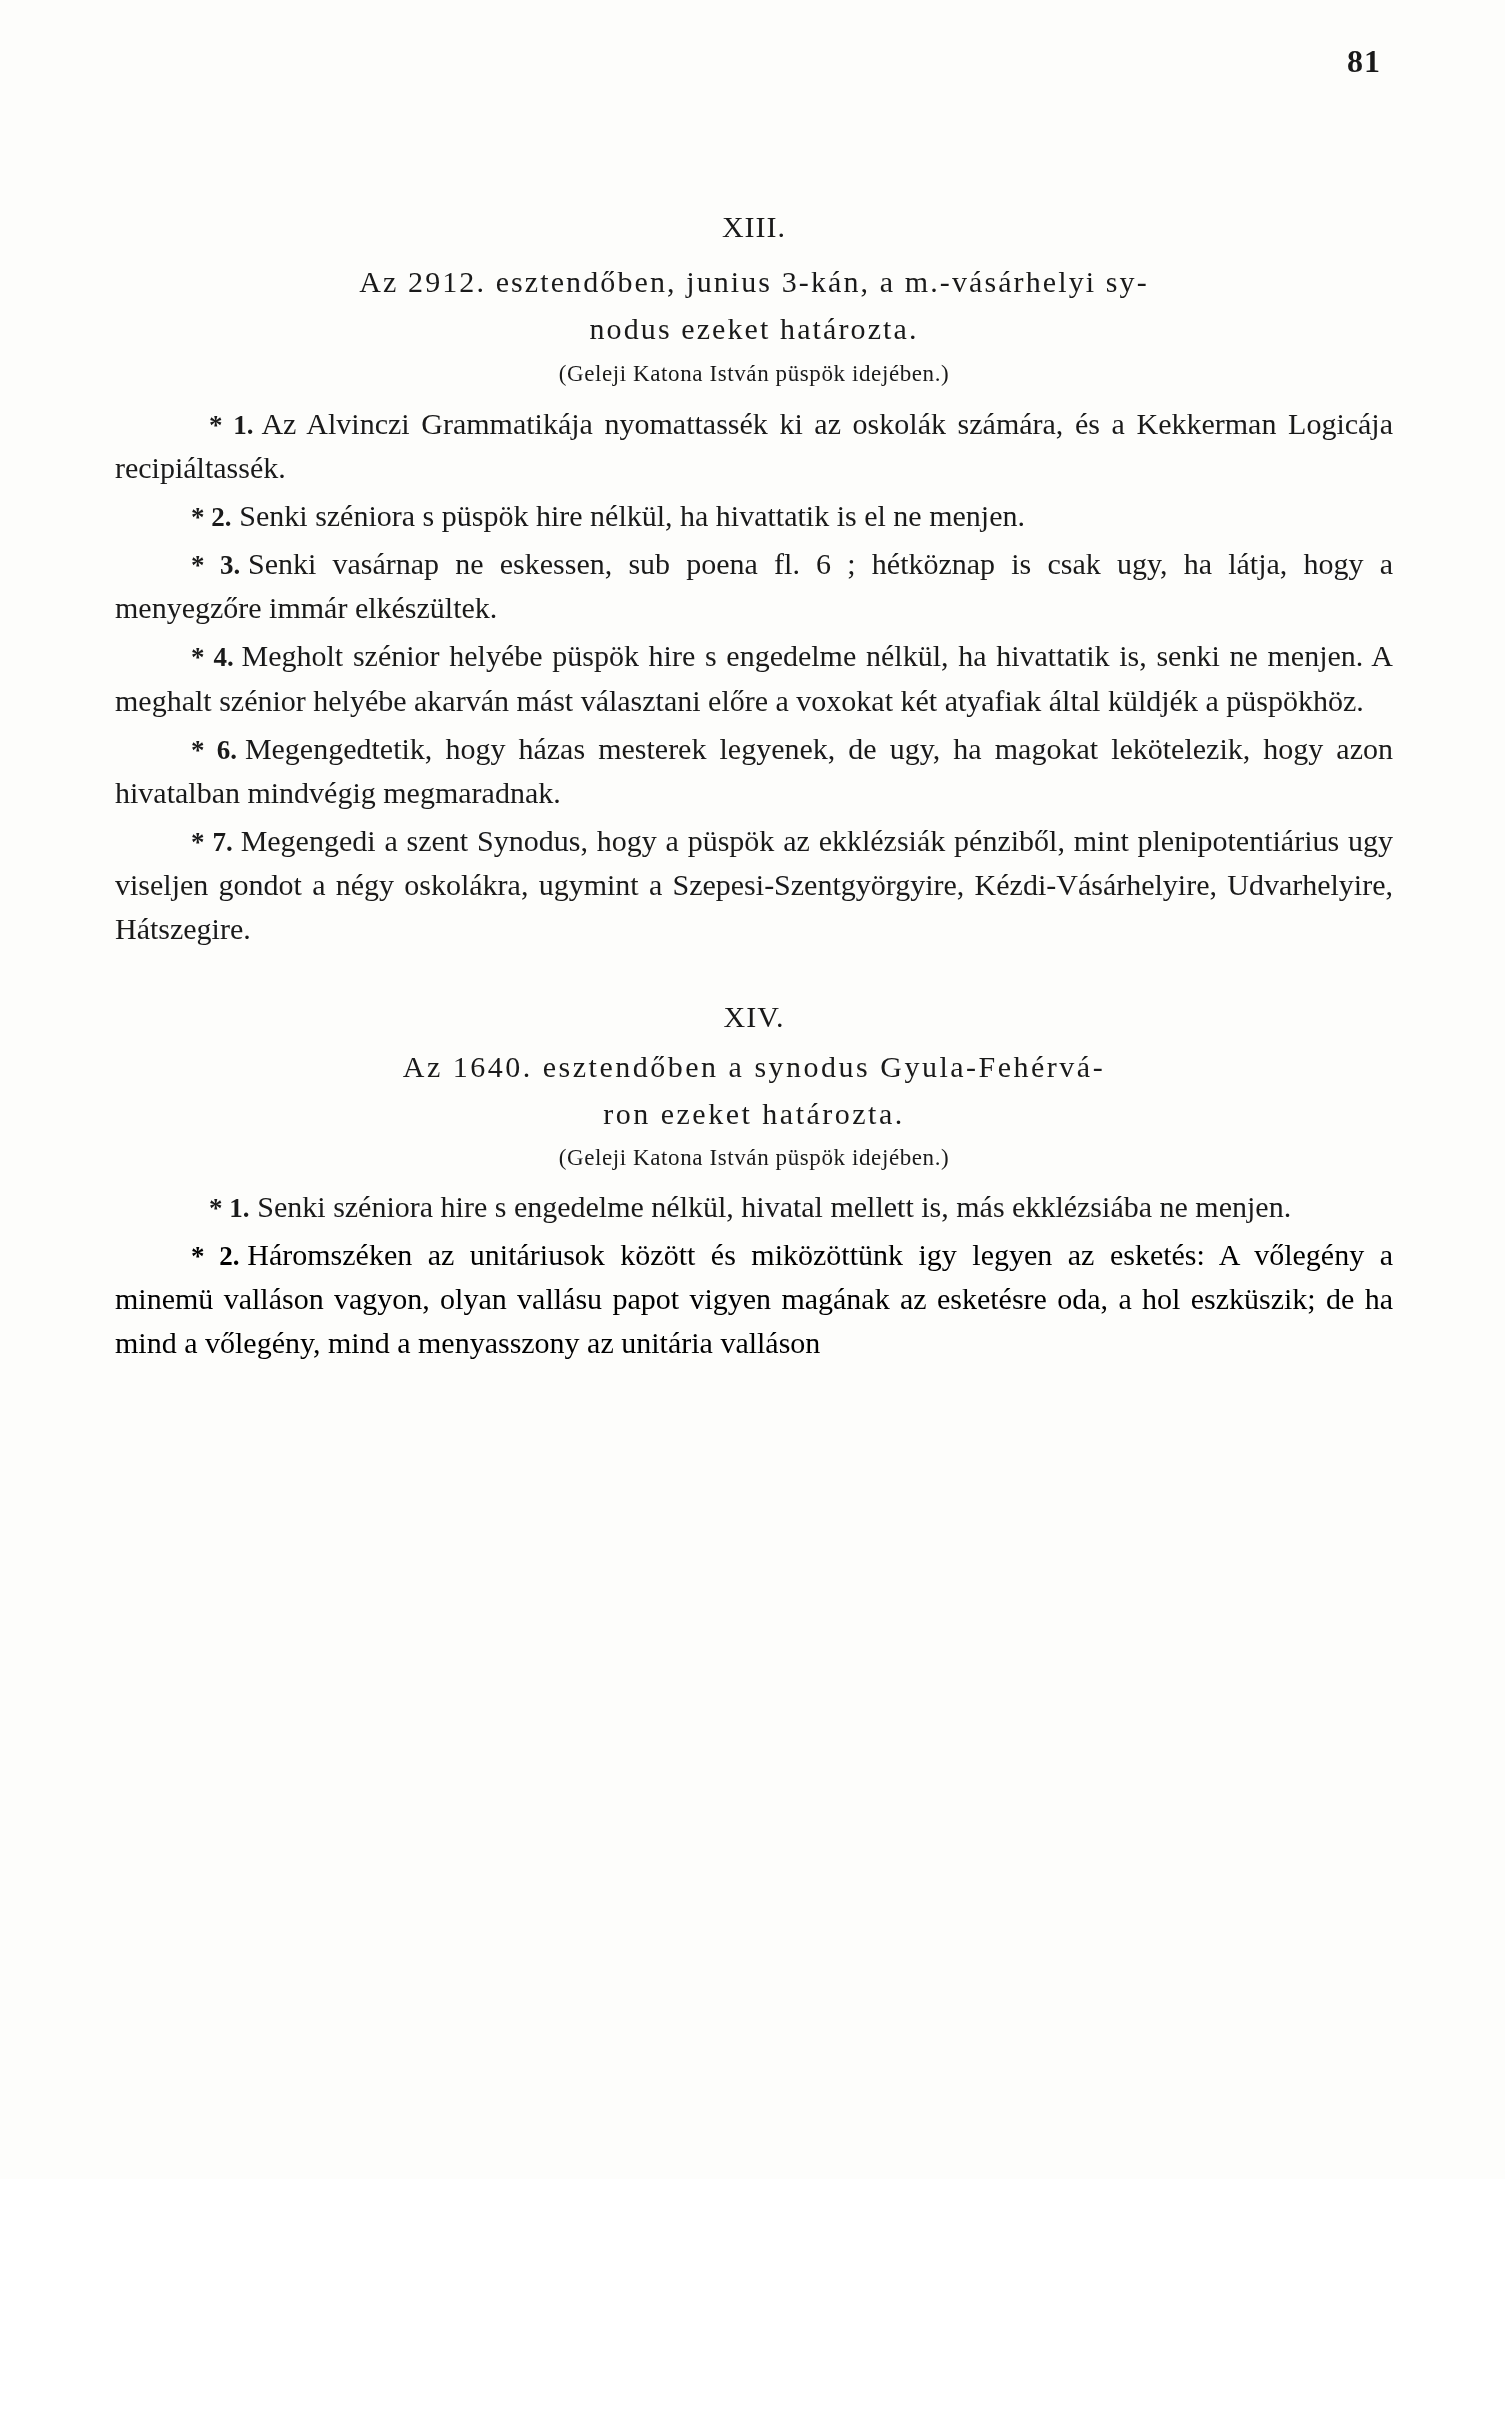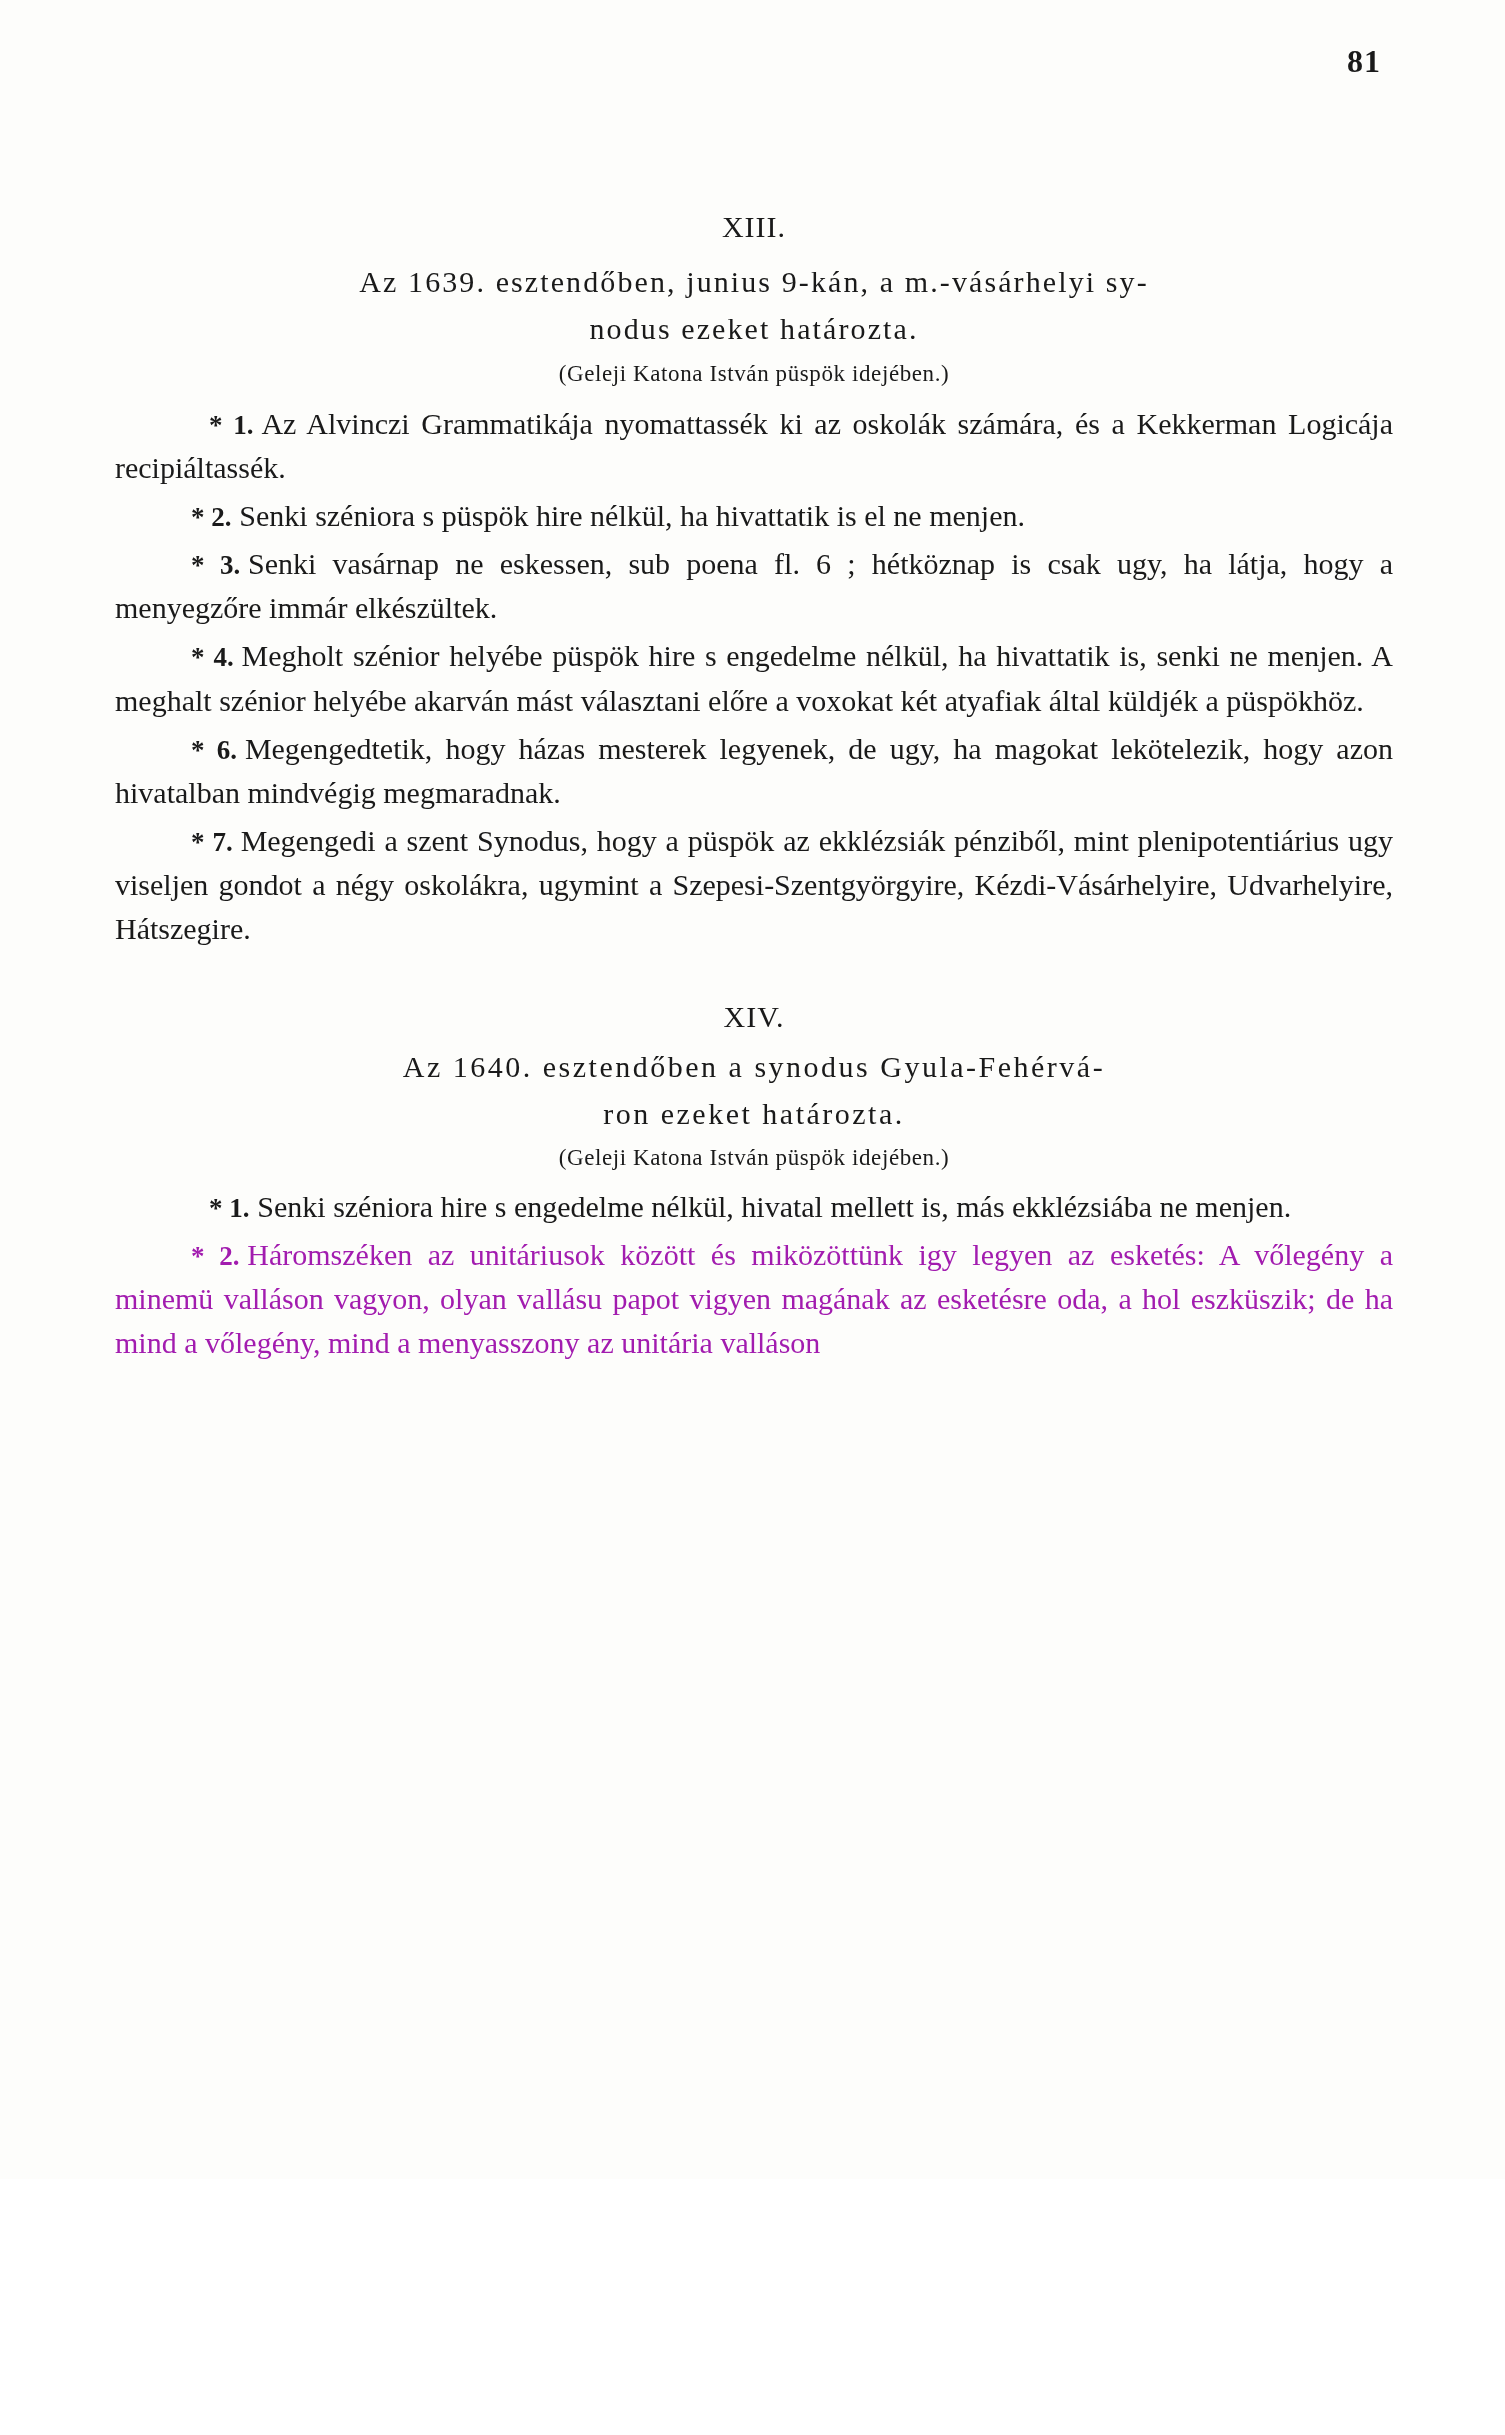--- a/index.html
+++ b/index.html
@@ -71,34 +71,34 @@
     font-weight: bold;
     font-size: 27px;
   }
   p.article.first .marker {
     margin-left: 94px;
   }
   .spacer-lg { height: 45px; }
   .sec2 .section-numeral { margin-bottom: 11px; }
   .sec2 .section-heading { letter-spacing: 2.5px; }
   .sec2 .section-subheading { margin-bottom: 13.7px; }
-  .lowink { color: #a21caf; }
+  .lowink { color: #000000; }
 </style>
 </head>
 <body>
 
 <div class="page">
 
   <div class="page-number">81</div>
 
   <div class="content">
 
     <div class="sec1">
       <div class="section-numeral">XIII.</div>
-      <div class="section-heading">Az 1639. esztendőben, junius 9-kán, a m.-vásárhelyi sy-</div>
+      <div class="section-heading">Az 2912. esztendőben, junius 3-kán, a m.-vásárhelyi sy-</div>
       <div class="section-heading">nodus ezeket határozta.</div>
       <div class="section-subheading">(Geleji Katona István püspök idejében.)</div>
 
       <p class="article first">
         <span class="marker">* 1.</span><span>Az Alvinczi Grammatikája nyomattassék ki az oskolák számára, és a Kekkerman Logicája recipiáltassék.</span>
       </p>
       <p class="article">
         <span class="marker">* 2.</span><span>Senki széniora s püspök hire nélkül, ha hivattatik is el ne menjen.</span>
       </p>
       <p class="article">

